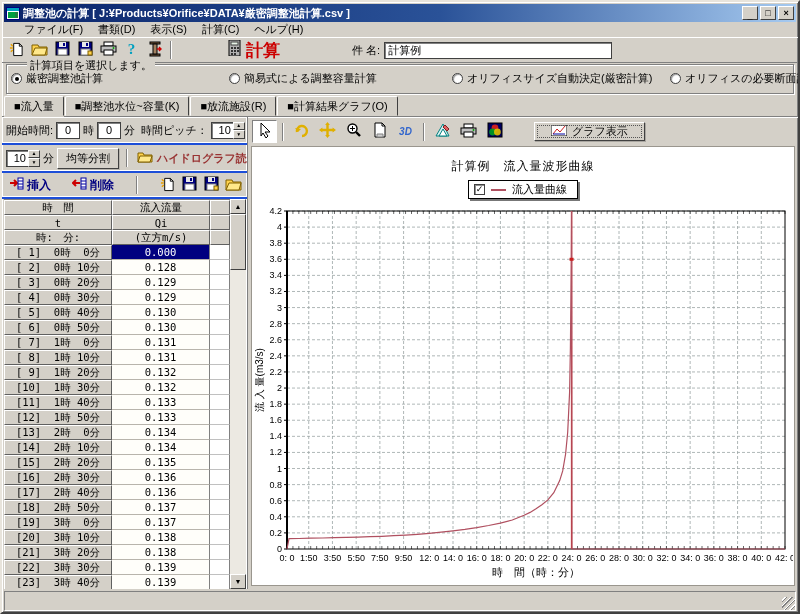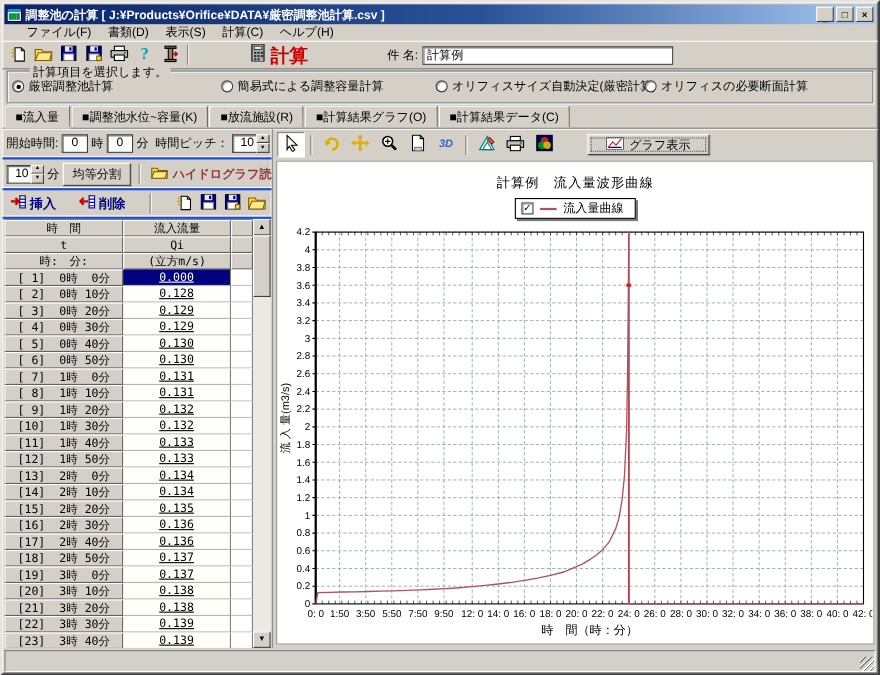--- a/index.html
+++ b/index.html
@@ -34,21 +34,21 @@
   .tb-sep{width:2px;height:18px;margin:0 4px;border-left:1px solid #808080;border-right:1px solid #fff;flex:none;}
   .calc-btn{display:flex;align-items:center;gap:5px;margin-left:46px;padding:1px 6px;
     background:transparent;border:none;color:#cc0000;font-weight:bold;font-size:17px;white-space:nowrap;}
   .subject{display:flex;align-items:center;margin-left:66px;gap:4px;white-space:nowrap;}
   .subject input{width:228px;height:17px;background:#fff;border:1px solid #404040;
     box-shadow:inset 1px 1px 0 #808080;font-size:11px;padding:1px 3px;font-family:inherit;}
   
   .groupbox{margin:1px 4px 2px 4px;flex:none;height:30px;position:relative;
     border:1px solid #808080;box-shadow:inset 1px 1px 0 #fff,1px 1px 0 #fff;padding:6px 4px 2px 4px;}
   .groupbox .gb-label{position:absolute;top:-7px;left:20px;background:#d4d0c8;padding:0 3px;}
-  .radio-row{display:grid;grid-template-columns:190px 195px 190px auto;align-items:center;}
+  .radio-row{display:grid;grid-template-columns:190px 195px 190px auto;align-items:center;gap:28px;}
   .radio-item{display:flex;align-items:center;gap:4px;white-space:nowrap;}
   .radio{width:11px;height:11px;border-radius:50%;background:#fff;flex:none;
     border:1px solid #404040;box-shadow:inset 1px 1px 1px #9a9a9a;position:relative;}
   .radio.sel::after{content:"";position:absolute;left:3px;top:3px;width:4px;height:4px;border-radius:50%;background:#000;}
   
   .tabbar{height:20px;flex:none;display:flex;align-items:flex-end;padding:0 2px;position:relative;}
   .tab{height:18px;padding:2px 9px 16px 9px;margin-right:1px;white-space:nowrap;
     background:#d4d0c8;border:1px solid;border-color:#fff #404040 #d4d0c8 #fff;
     border-top-left-radius:2px;border-top-right-radius:2px;position:relative;}
   .tab.active{height:20px;font-weight:normal;z-index:2;box-shadow:0 1px 0 #d4d0c8;}
@@ -79,21 +79,21 @@
   
   .gridwrap{flex:1;display:flex;overflow:hidden;padding-left:2px;}
   .grid{width:226px;flex:none;display:flex;flex-direction:column;overflow:hidden;border-top:1px solid #808080;}
   .grow{display:flex;flex:none;height:15px;}
   .grow.hdr{height:15px;}
   .c{display:flex;align-items:center;justify-content:center;font-size:11px;white-space:pre;overflow:hidden;}
   .c.time{width:108px;font-family:"DejaVu Sans Mono","Liberation Mono",monospace;font-size:10.5px;}
   .c.q{width:98px;font-family:"DejaVu Sans Mono","Liberation Mono",monospace;font-size:10.5px;}
   .c.fill{width:20px;background:#fff;border-right:1px solid #808080;border-bottom:1px solid #c0c0c0;}
   .c.head, .c.time{background:#d4d0c8;border:1px solid;border-color:#fff #606060 #606060 #fff;}
-  .c.data{background:#fffefa;border-right:1px solid #808080;border-bottom:1px solid #b8b4ac;text-decoration:underline;}
+  .c.data{background:#fffefa;border-right:1px solid #808080;border-bottom:1px solid #b8b4ac;}
   .c.data.sel{background:#000080;color:#fff;}
   .scroll{width:16px;flex:none;display:flex;flex-direction:column;background:#ece9e2;}
   .scroll .sbtn{height:15px;flex:none;background:#d4d0c8;border:1px solid;border-color:#fff #404040 #404040 #fff;
     font-size:7px;display:flex;align-items:center;justify-content:center;padding:0;color:#000;}
   .scroll .track{flex:1;position:relative;}
   .scroll .thumb{position:absolute;left:0;top:0;width:100%;height:56px;background:#d4d0c8;
     border:1px solid;border-color:#fff #404040 #404040 #fff;}
   
   .right-panel{flex:1;display:flex;flex-direction:column;overflow:hidden;padding:1px 2px 2px 2px;}
   .chart-toolbar{height:27px;flex:none;display:flex;align-items:center;gap:1px;padding:1px 2px;}
@@ -253,21 +253,20 @@
           <span>オリフィスの必要断面計算</span>
         </span>
       </div>
   </div>
 
   <div class="tabbar" id="tabbar">
       <span class="tab active">■流入量</span>
       <span class="tab">■調整池水位~容量(K)</span>
       <span class="tab">■放流施設(R)</span>
       <span class="tab">■計算結果グラフ(O)</span>
-      <span class="tab">■計算結果データ(C)</span>
     </div>
 
   <div class="content">
 
     <div class="left-panel">
       <div class="ctrl-row">
         <span>開始時間:</span>
         <input class="mini-input" value="0" style="">
         <span>時</span>
         <input class="mini-input" value="0" style="">

